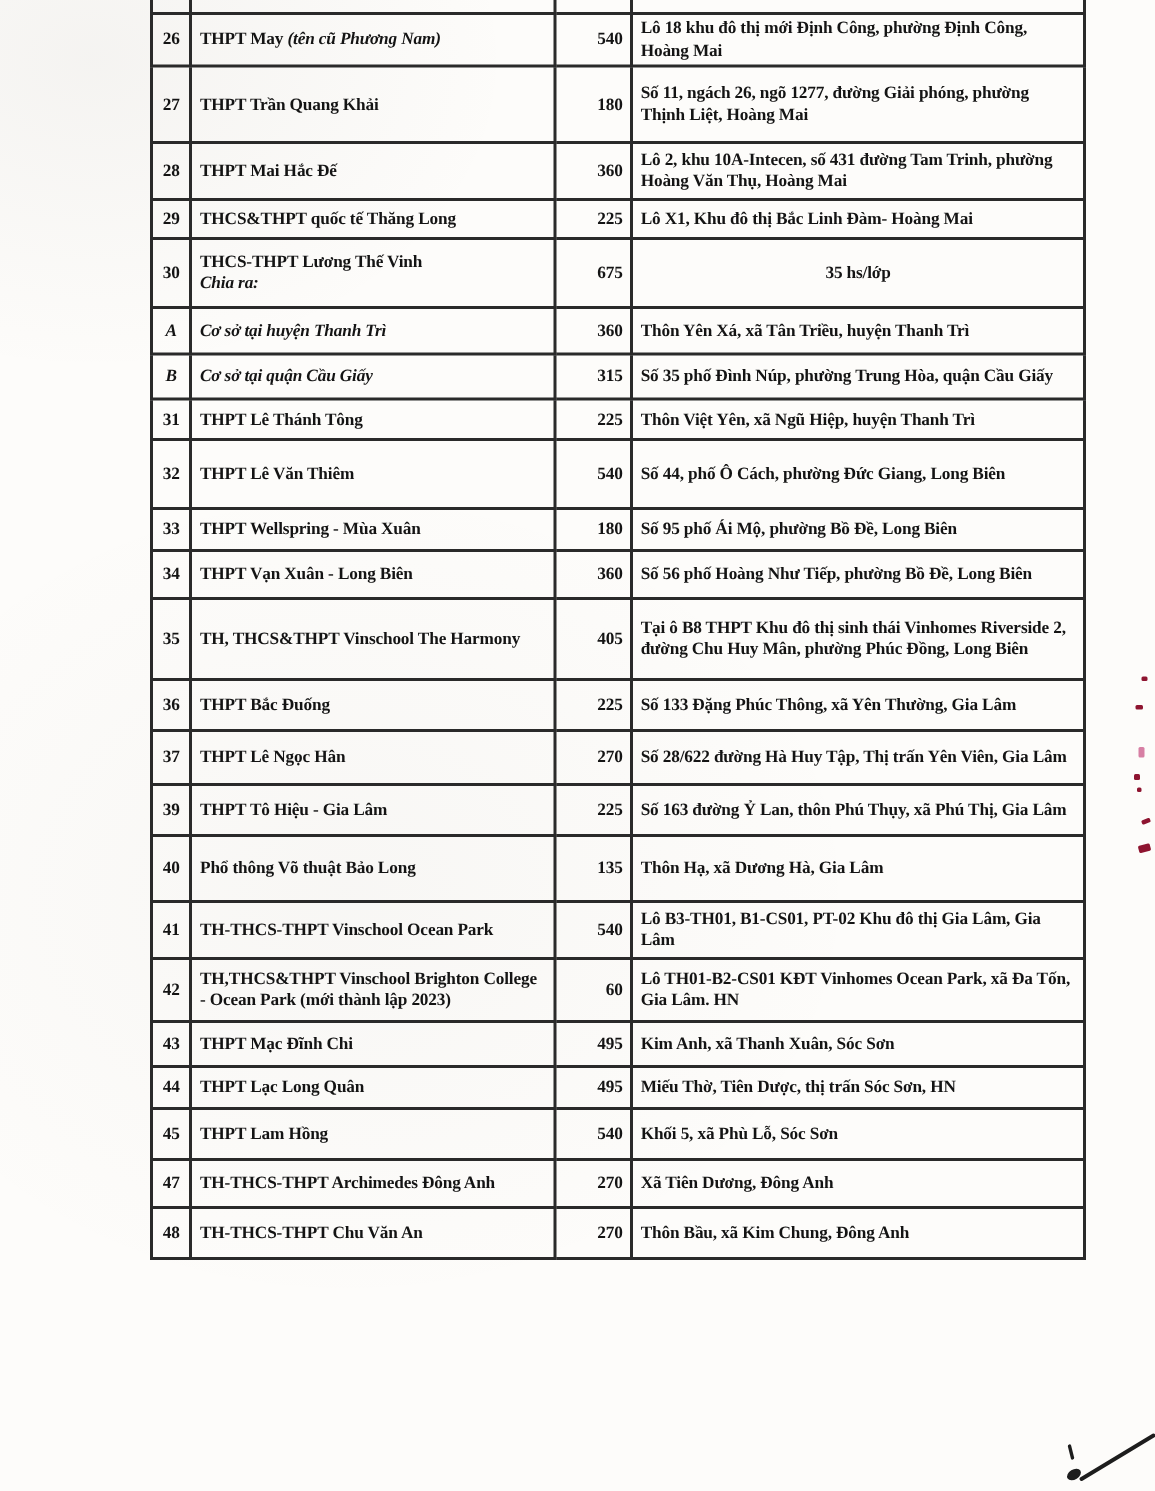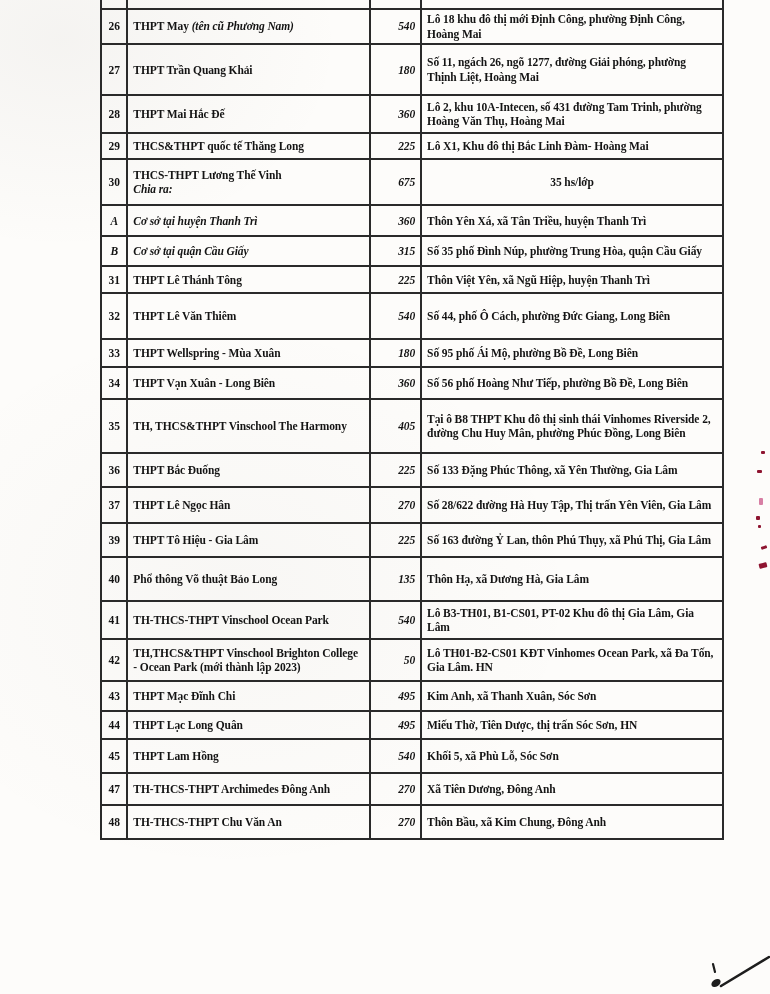--- a/index.html
+++ b/index.html
@@ -20,21 +20,21 @@
     padding:2px 5px;
     vertical-align:middle;
     font-size:11.5px;
     font-weight:bold;
     line-height:1.28;
     letter-spacing:-0.1px;
   }
   tr.partial-row td{border-top:none;height:8px;padding:0;}
   .c-no{width:24px;text-align:center;font-size:12px;}
   .c-name{width:238px;}
-  .c-quota{width:48px;text-align:right;padding-right:6px;font-size:12px;font-style:italic;}
+  .c-quota{width:48px;text-align:right;padding-right:6px;font-size:12px;}
   .c-addr{width:296px;padding-left:7px;}
   .c-addr.center{text-align:center;}
   tr.italic-row .c-no, tr.italic-row .c-name{font-style:italic;}
   .name-italic{font-style:italic;}
   .name-line2{font-style:italic;display:block;}
   .red-mark{position:absolute;border-radius:1px;}
   .pen-mark-svg{position:absolute;left:690px;top:940px;}
 </style>
 </head>
 <body>
@@ -145,21 +145,21 @@
       </tr>
       <tr style="height: 38px;">
         <td class="c-no">41</td>
         <td class="c-name"><span>TH-THCS-THPT Vinschool Ocean Park</span></td>
         <td class="c-quota">540</td>
         <td class="c-addr">Lô B3-TH01, B1-CS01, PT-02 Khu đô thị Gia Lâm, Gia Lâm</td>
       </tr>
       <tr style="height: 42px;">
         <td class="c-no">42</td>
         <td class="c-name"><span>TH,THCS&amp;THPT Vinschool Brighton College - Ocean Park (mới thành lập 2023)</span></td>
-        <td class="c-quota">50</td>
+        <td class="c-quota">60</td>
         <td class="c-addr">Lô TH01-B2-CS01 KĐT Vinhomes Ocean Park, xã Đa Tốn, Gia Lâm. HN</td>
       </tr>
       <tr style="height: 30px;">
         <td class="c-no">43</td>
         <td class="c-name"><span>THPT  Mạc Đĩnh Chi</span></td>
         <td class="c-quota">495</td>
         <td class="c-addr">Kim Anh, xã Thanh Xuân, Sóc Sơn</td>
       </tr>
       <tr style="height: 28px;">
         <td class="c-no">44</td>

